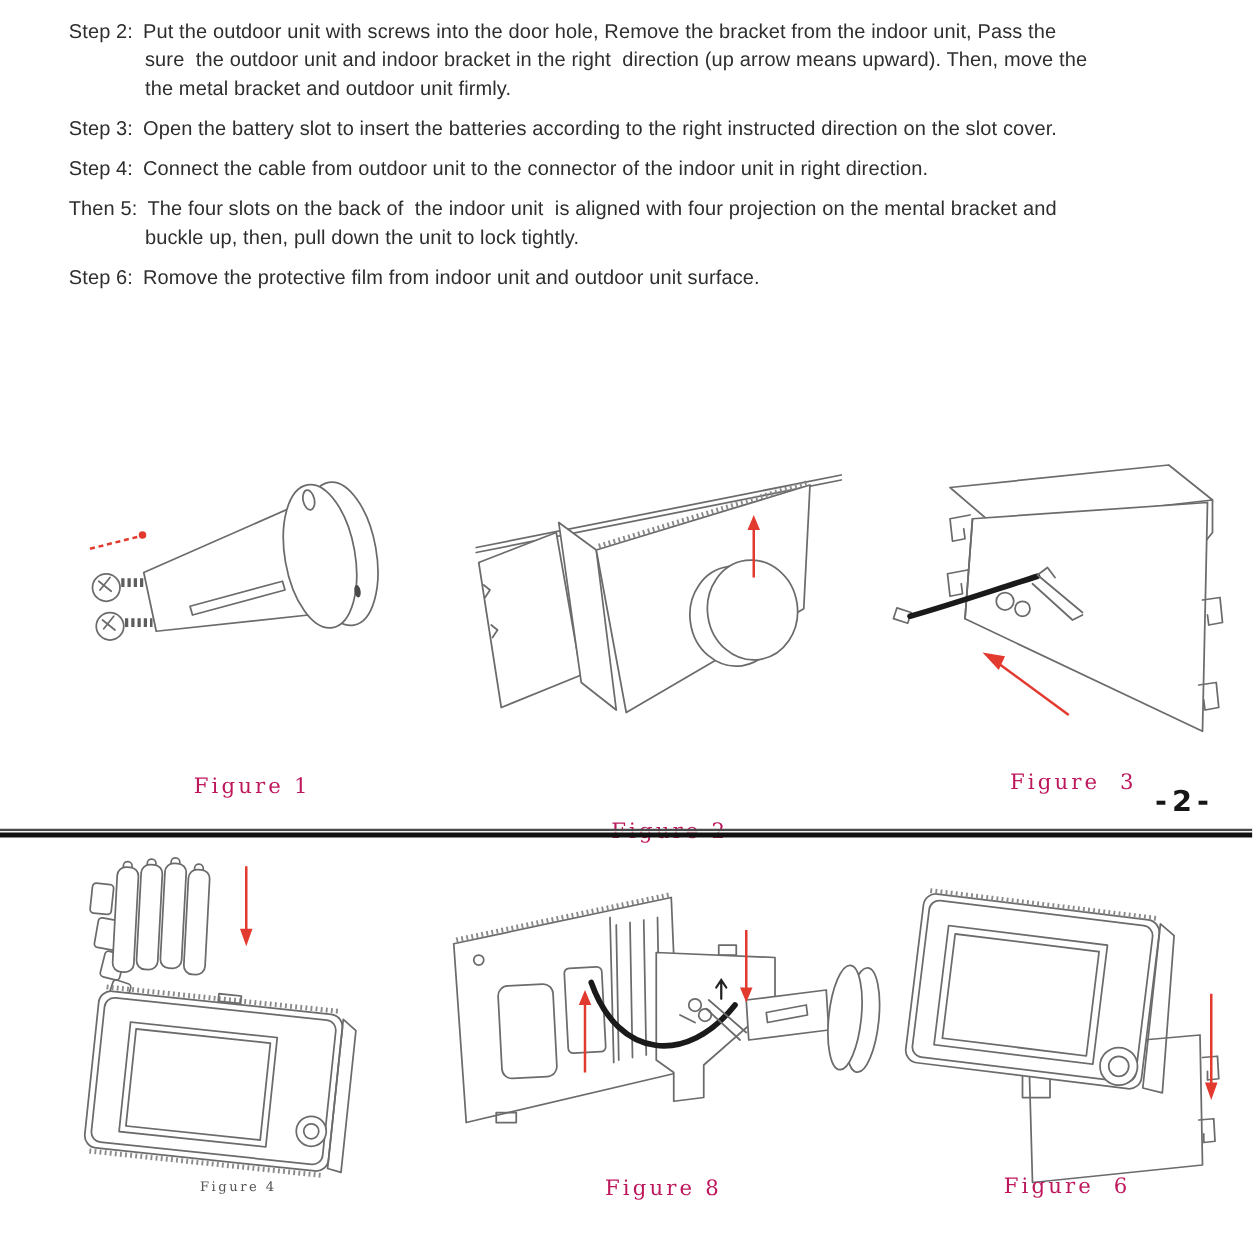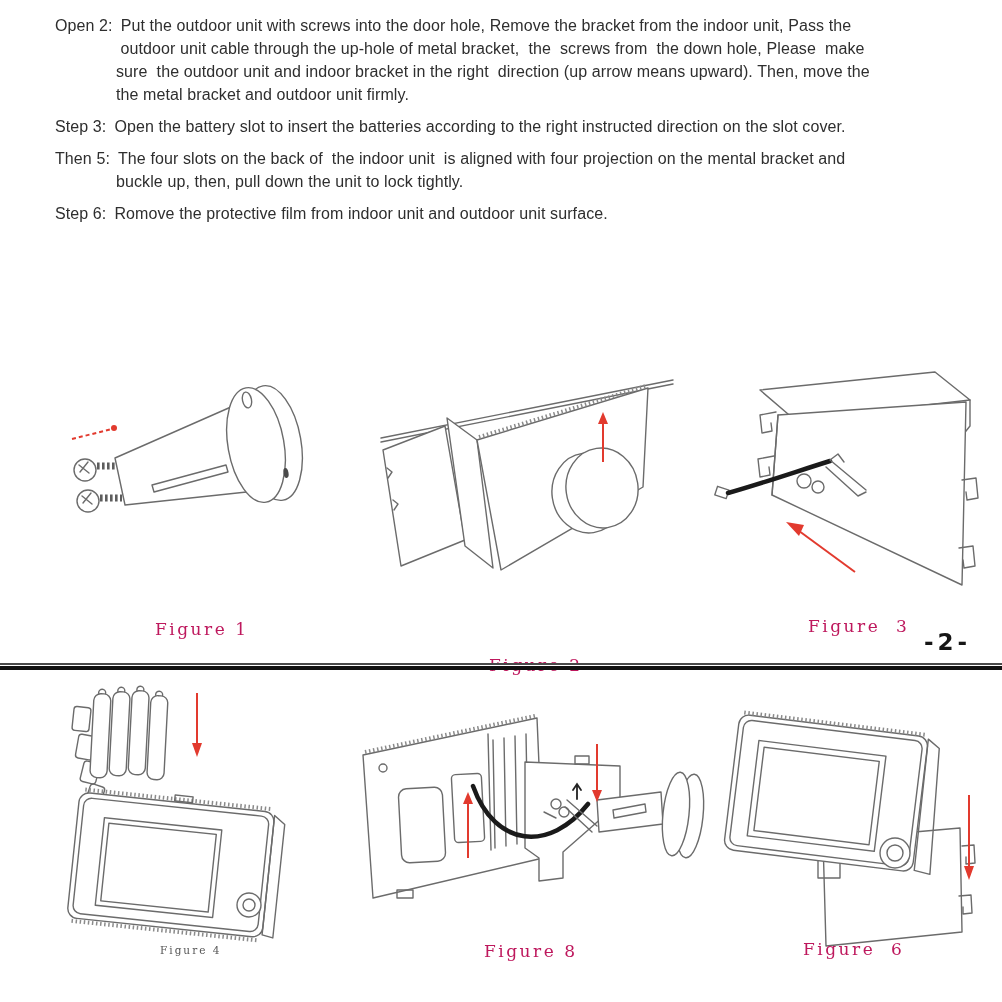--- a/index.html
+++ b/index.html
@@ -48,30 +48,32 @@
   svg .blk{fill:none;stroke:#222;stroke-width:1.8;stroke-linecap:round;}
 </style>
 </head>
 <body>
 
 <div class="page">
 
   <div class="steps">
 
     <div class="step">
-      <div class="line"><span class="label">Open 2:</span><span>Put the outdoor unit with screws into the door hole, Remove the bracket from the indoor unit, Pass the</span></div>
-      <div class="line cont"> outdoor unit cable through the up-hole of metal bracket,  the  screws from  the down hole, Please  make</div>
+      <div class="line"><span class="label">Step 2:</span><span>Put the outdoor unit with screws into the door hole, Remove the bracket from the indoor unit, Pass the</span></div>
       <div class="line cont">sure  the outdoor unit and indoor bracket in the right  direction (up arrow means upward). Then, move the</div>
       <div class="line cont">the metal bracket and outdoor unit firmly.</div>
     </div>
 
     <div class="step">
       <div class="line"><span class="label">Step 3:</span><span>Open the battery slot to insert the batteries according to the right instructed direction on the slot cover.</span></div>
     </div>
 
+    <div class="step">
+      <div class="line"><span class="label">Step 4:</span><span>Connect the cable from outdoor unit to the connector of the indoor unit in right direction.</span></div>
+    </div>
 
     <div class="step">
       <div class="line"><span class="label">Then 5:</span><span>The four slots on the back of  the indoor unit  is aligned with four projection on the mental bracket and</span></div>
       <div class="line cont">buckle up, then, pull down the unit to lock tightly.</div>
     </div>
 
     <div class="step gap-lg">
       <div class="line"><span class="label">Step 6:</span><span>Romove the protective film from indoor unit and outdoor unit surface.</span></div>
     </div>
   </div>

